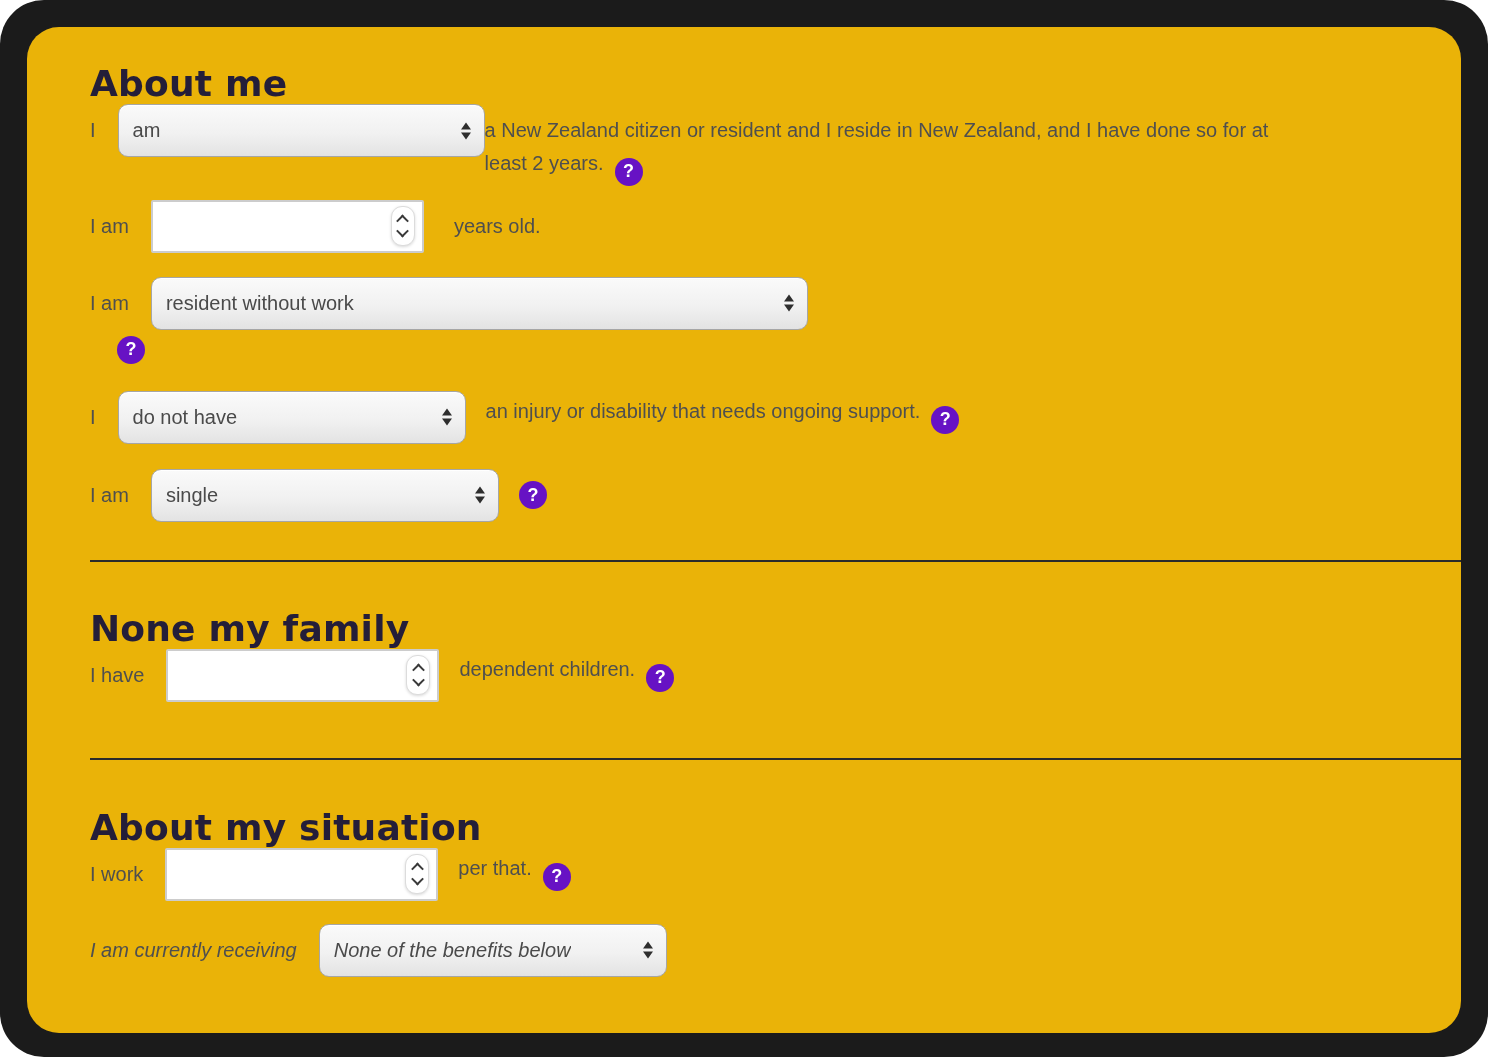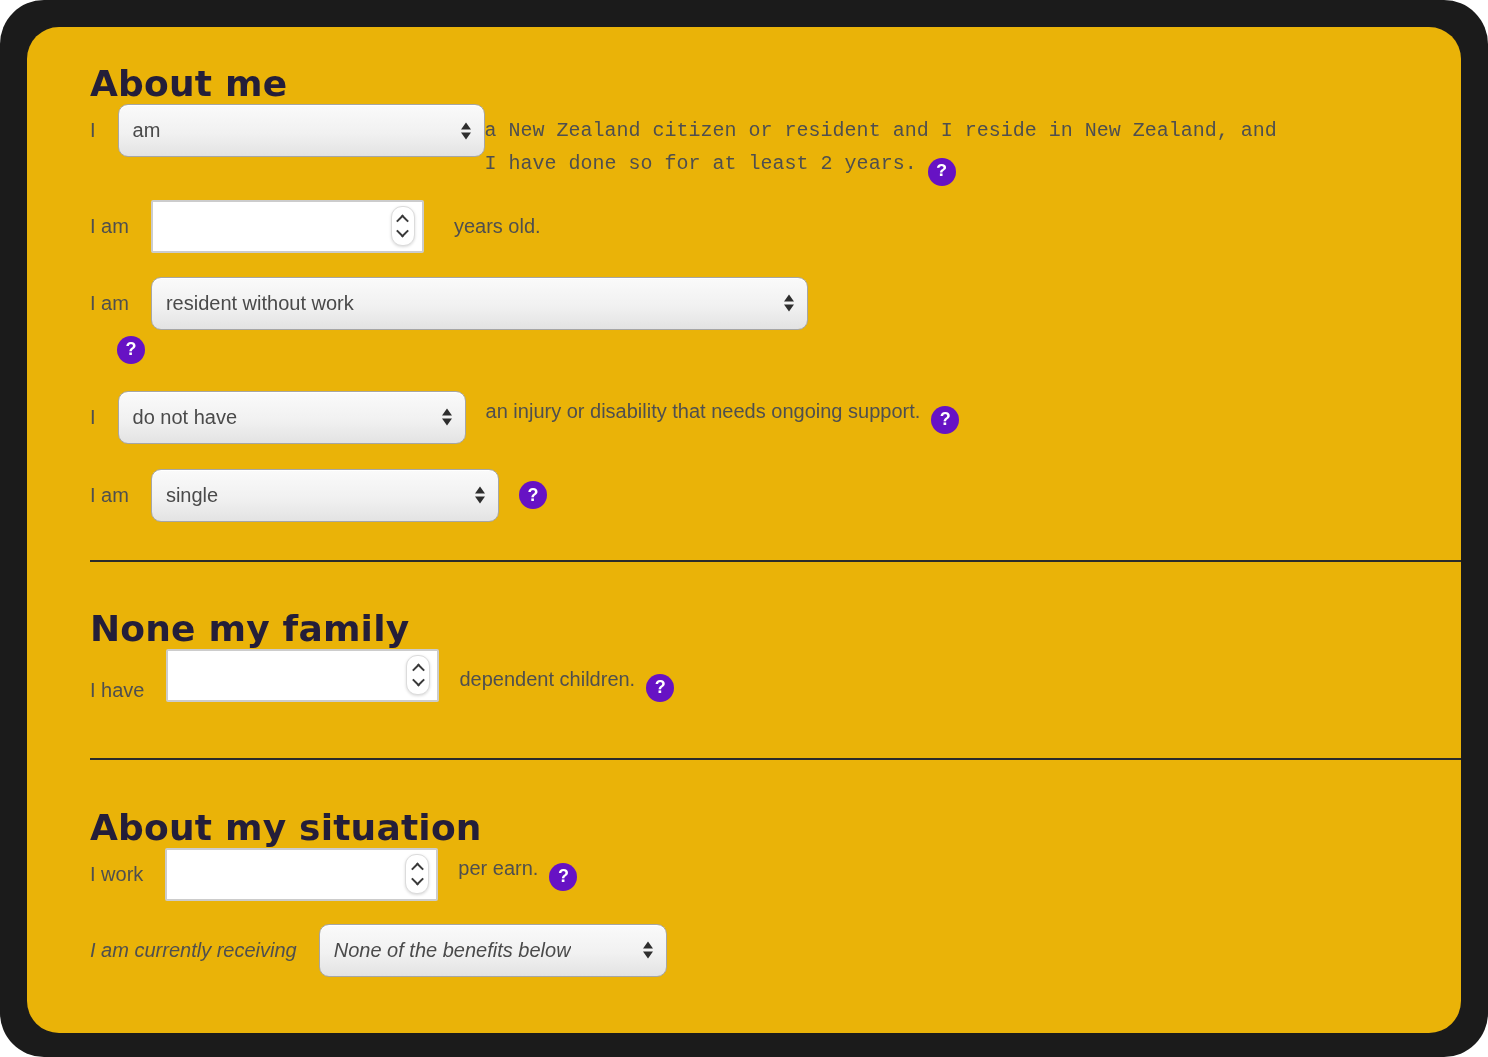--- a/index.html
+++ b/index.html
@@ -48,21 +48,21 @@
     white-space:nowrap;
     color:#4f4f4f;
   }
   .row-citizen{align-items:flex-start;margin-bottom:14px;}
   .row-citizen .label{line-height:53px;}
   .row-age{margin-bottom:24px;}
   .row-work{margin-bottom:0;}
   .help-below{margin:6px 0 27px 27px;}
   .row-disability{margin-bottom:25px;}
   .row-relationship{margin-bottom:38px;}
-  .row-children{margin-bottom:56px;align-items:flex-end;}
+  .row-children{margin-bottom:56px;}
   .row-earn{margin-bottom:23px;}
   .row-benefits{margin-bottom:0;font-style:italic;}
 
   .select{
     position:relative;
     height:53px;
     border:1px solid #a6a6a6;
     border-radius:10px;
     background:linear-gradient(180deg,#fafafa 0%,#f1f1f1 55%,#e3e3e3 100%);
     box-shadow:inset 0 1px 0 #ffffff;
@@ -136,21 +136,21 @@
   }
   .help-inline{margin-left:11px;vertical-align:-7px;}
   .desc{
     max-width:800px;
     font-size:20px;
     line-height:33px;
     color:#4f4f4f;
     margin-left:0;
     padding-top:10px;
   }
-  .row-citizen .desc{margin-left:0;font-family:Liberation Mono, monospace;}
+  .row-citizen .desc{margin-left:0;}
   .gap-desc{margin-left:22px;}
   .divider{
     border:none;
     border-top:2px solid #2b2b2b;
     margin:0;
   }
   .divider-1{margin-bottom:47px;}
   .divider-2{margin-bottom:48px;}
 </style>
 </head>
@@ -258,21 +258,21 @@
         <input class="num-input" type="text" value="" style="">
         <span class="spinner">
           <span class="spin-btn">
               <span class="chv chv-up"></span>
             </span>
           <span class="spin-btn">
               <span class="chv chv-down"></span>
             </span>
         </span>
       </span>
-      <span class="suffix"><span>per earn.</span><span class="help-icon help-inline">?</span></span>
+      <span class="suffix"><span>per that.</span><span class="help-icon help-inline">?</span></span>
     </div>
 
     <div class="row row-benefits">
       <span class="label">I am currently receiving</span>
       <div class="select w-368">
         <span class="sel-text">None of the benefits below</span>
         <span class="sel-arrows">
             <span class="tri-up"></span>
             <span class="tri-down"></span>
           </span>

